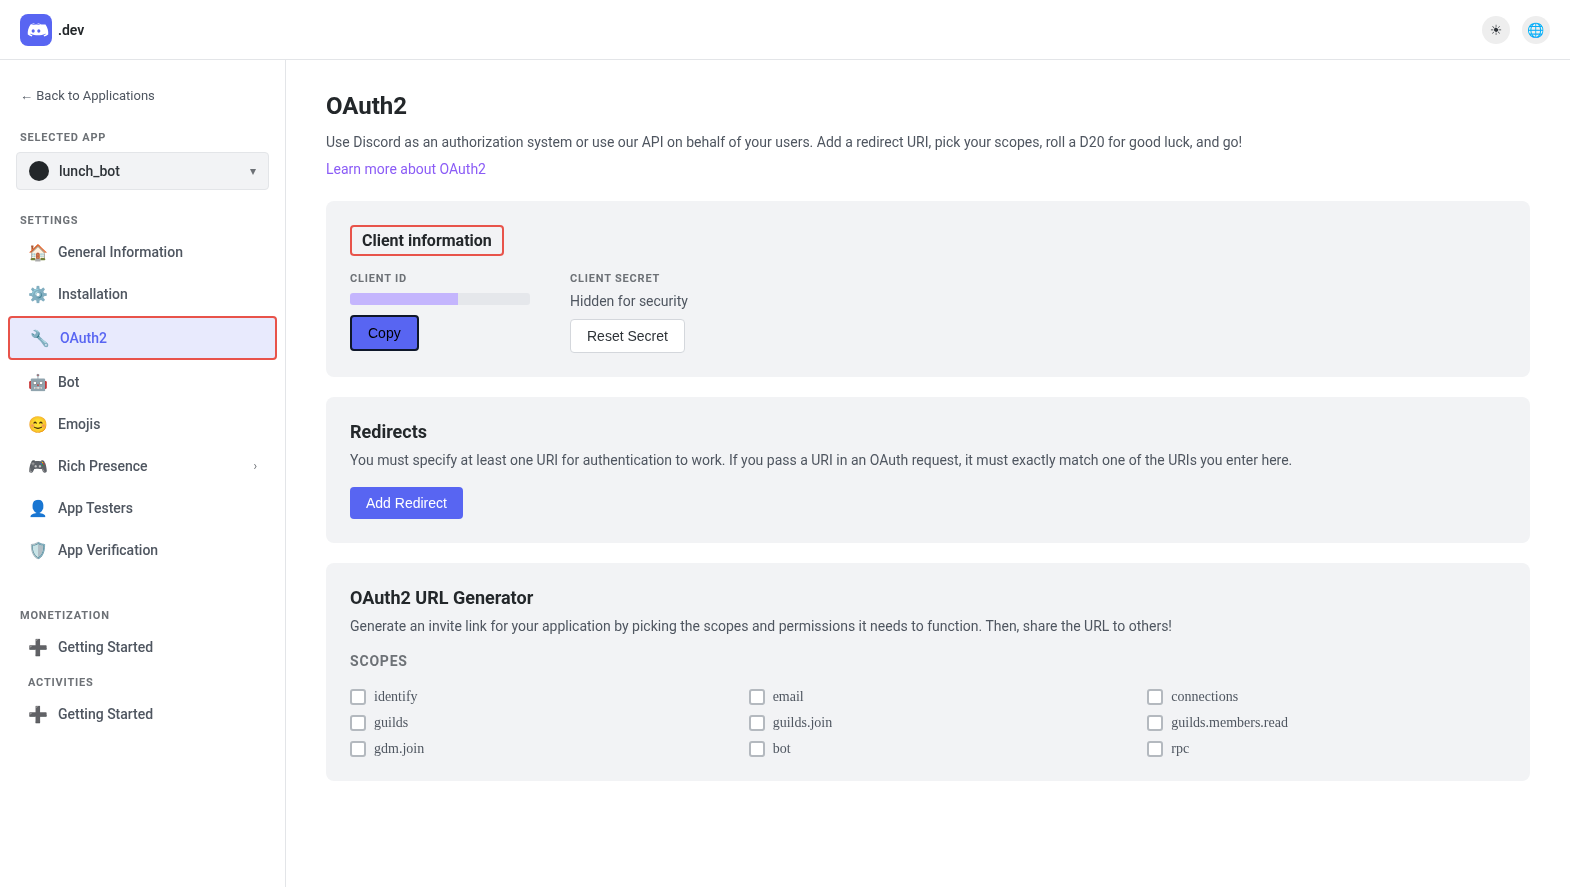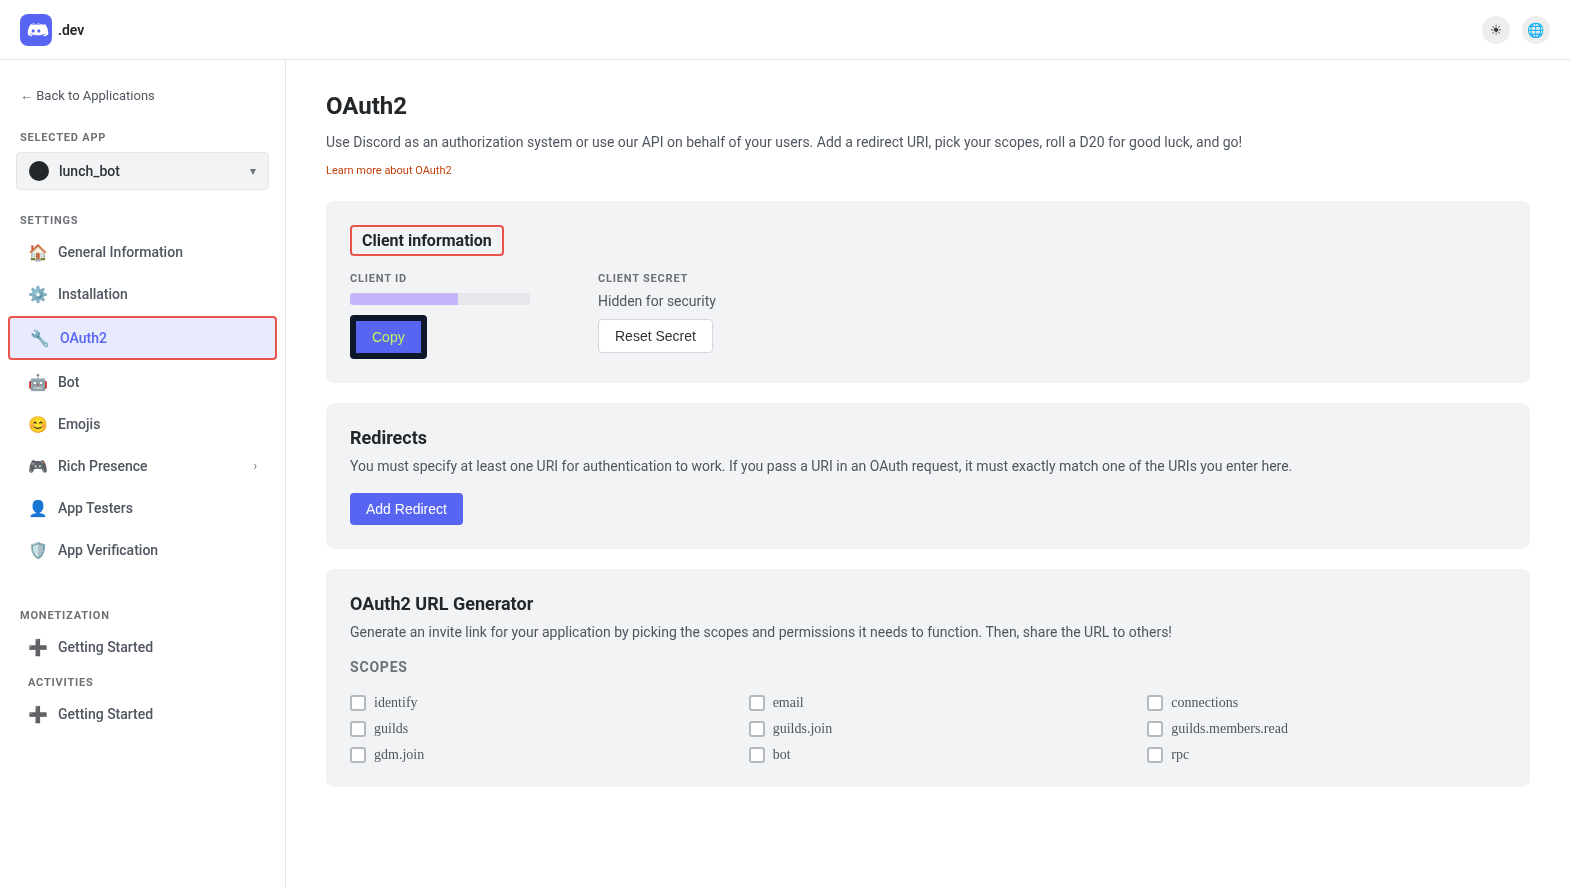--- a/index.html
+++ b/index.html
@@ -27,34 +27,34 @@
     .sidebar-nav-item { display: flex; align-items: center; gap: 10px; padding: 10px 20px; cursor: pointer; color: #4f5660; border-radius: 4px; margin: 1px 8px; transition: background 0.1s; }
     .sidebar-nav-item.active { background: #e8eafd; color: #5865f2; border: 2px solid #e8534a; }
     .sidebar-nav-item .nav-icon { width: 20px; height: 20px; flex-shrink: 0; display: flex; align-items: center; justify-content: center; font-size: 16px; }
     .sidebar-nav-item .nav-label { font-size: 14px; font-weight: 500; }
     .sidebar-nav-item .nav-arrow { margin-left: auto; color: #6d7176; font-size: 12px; }
 
     
     .main-content { flex: 1; overflow-y: auto; padding: 32px 40px; background: #fff; }
     .page-title { font-size: 24px; font-weight: 700; color: #23272a; margin-bottom: 12px; }
     .page-desc { font-size: 14px; color: #4f5660; line-height: 1.5; margin-bottom: 8px; max-width: 1000px; }
-    .page-link { color: #c2410c; text-decoration: none; font-size: 11px; display: inline-block; margin-bottom: 24px; }
+    .page-link { color: #8b5cf6; text-decoration: none; font-size: 14px; display: inline-block; margin-bottom: 24px; }
 
     
     .card { background: #f2f3f5; border-radius: 8px; padding: 24px; margin-bottom: 20px; }
     .card-title { font-size: 16px; font-weight: 700; color: #23272a; border: 2px solid #e8534a; display: inline-block; padding: 4px 10px; border-radius: 4px; margin-bottom: 16px; }
 
     
-    .client-fields { display: flex; gap: 68px; }
+    .client-fields { display: flex; gap: 40px; }
     .client-field { }
     .field-label { font-size: 11px; font-weight: 700; color: #6d7176; text-transform: uppercase; letter-spacing: 0.8px; margin-bottom: 8px; }
     .field-value { font-size: 14px; color: #4f5660; margin-bottom: 10px; }
     .client-id-bar { width: 180px; height: 12px; background: linear-gradient(90deg, #c4b5fd 60%, #e5e7eb 60%); border-radius: 3px; margin-bottom: 10px; }
     .btn { display: inline-flex; align-items: center; justify-content: center; padding: 8px 16px; border-radius: 4px; font-size: 14px; font-weight: 500; cursor: pointer; border: none; }
-    .btn-primary { background: #5865f2; color: #bef264; border: 6px solid #0f172a; }
+    .btn-primary { background: #5865f2; color: #000000; border: 2px solid #0f172a; }
     .btn-secondary { background: #fff; color: #2e3338; border: 1px solid #d4d7dc; padding-left: 16px; }
     .btn-blue { background: #5865f2; color: #fff; }
 
     
     .section-title { font-size: 18px; font-weight: 700; color: #23272a; margin-bottom: 8px; }
     .section-desc { font-size: 14px; color: #4f5660; line-height: 1.5; margin-bottom: 16px; max-width: 1000px; }
 
     
     .scopes-label { font-size: 14px; font-weight: 700; color: #6d7176; text-transform: uppercase; letter-spacing: 0.8px; margin-bottom: 20px; }
     .scopes-grid { display: grid; grid-template-columns: repeat(3, 1fr); gap: 10px 40px; }

